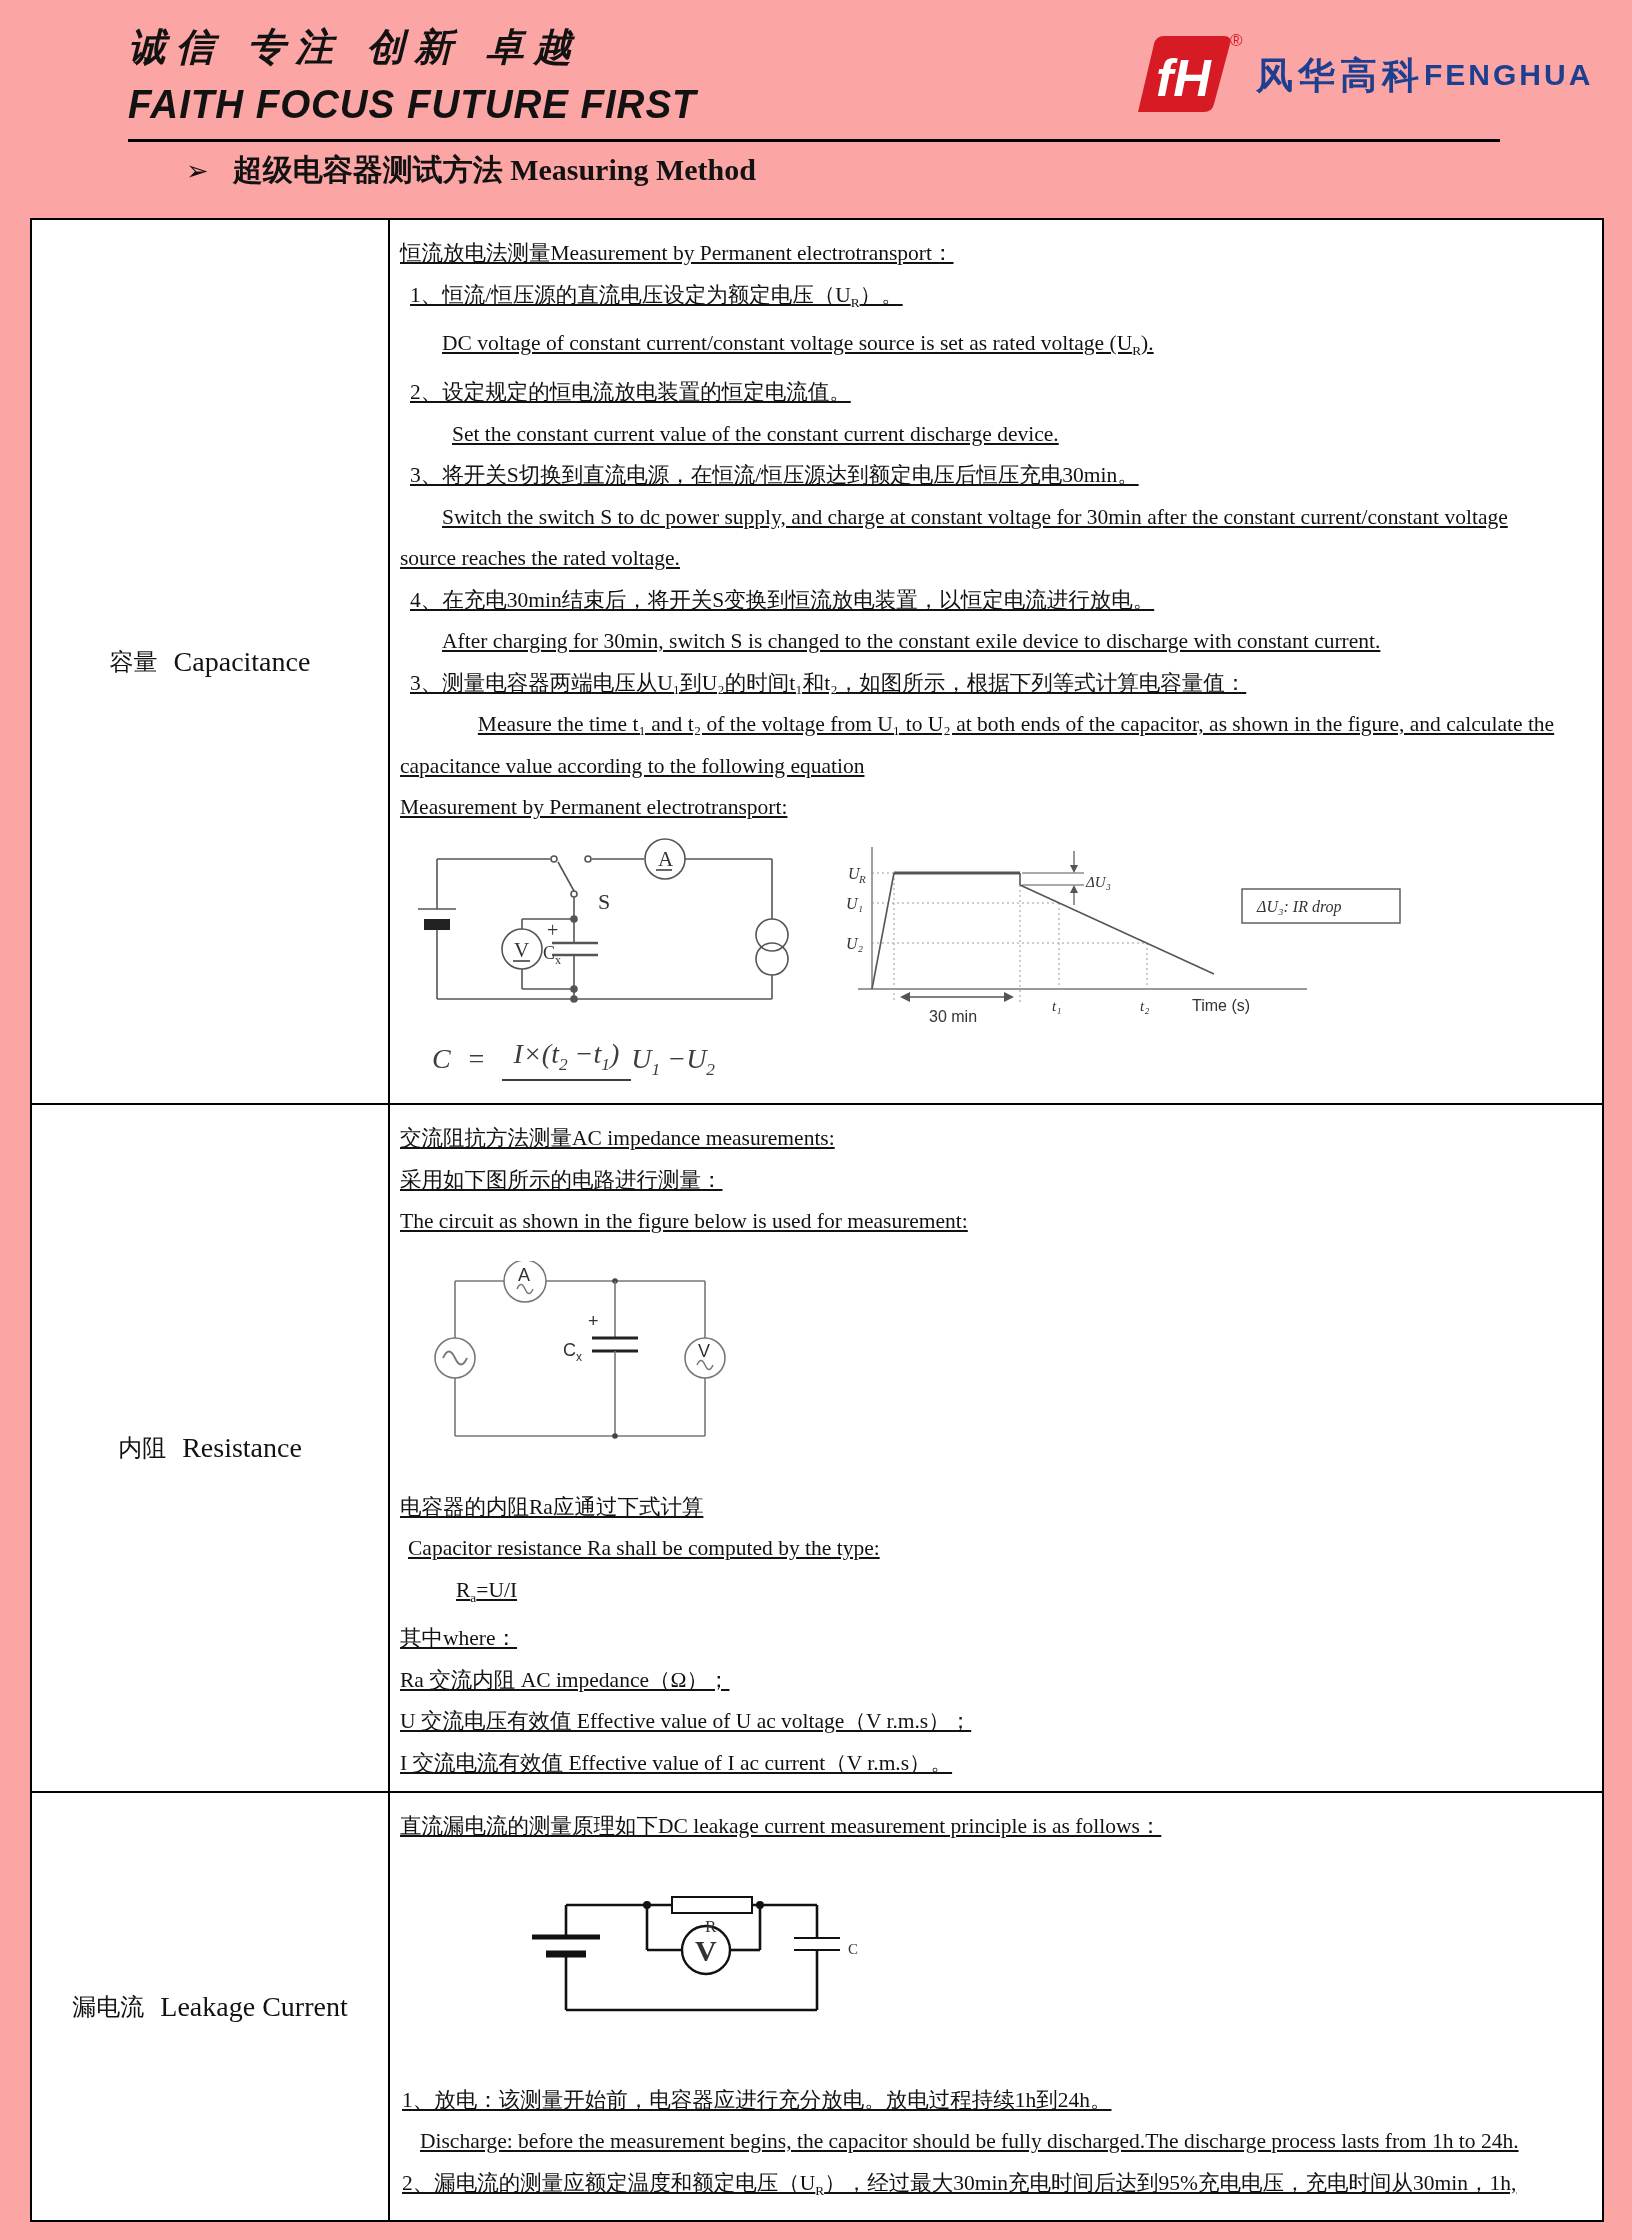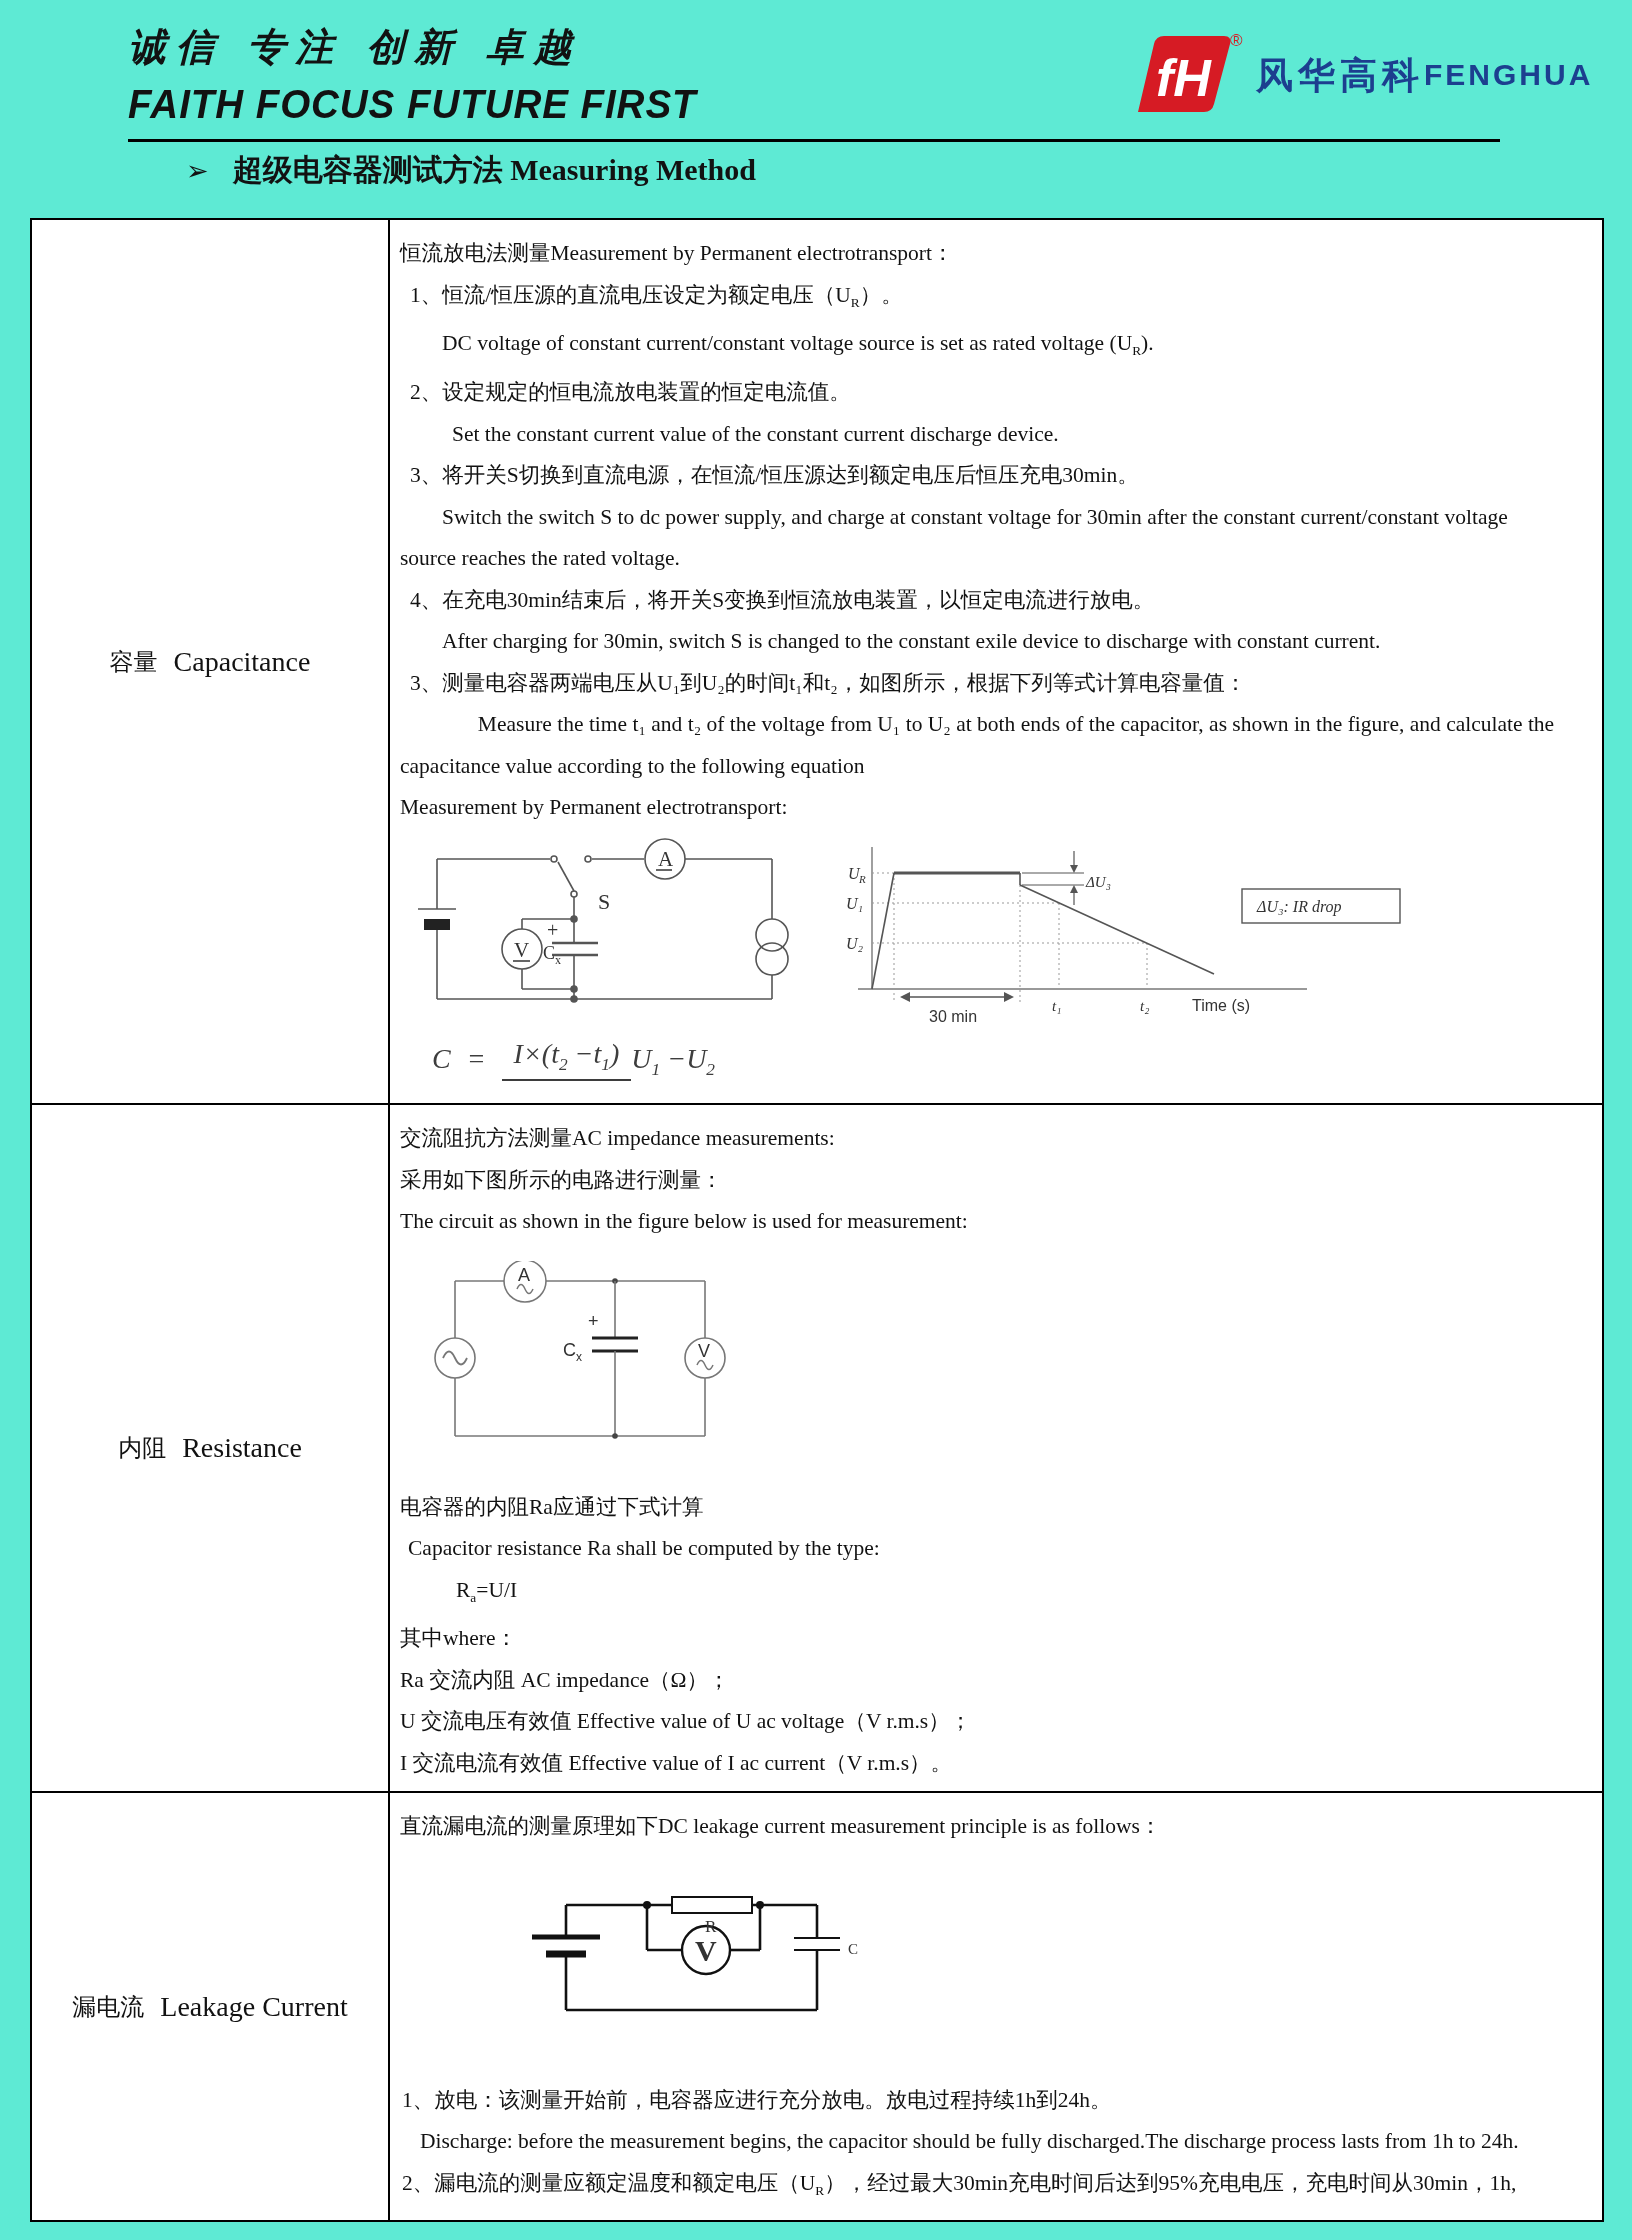--- a/index.html
+++ b/index.html
@@ -1,16 +1,16 @@
 <!DOCTYPE html>
 <html><head>
 <meta charset="utf-8">
 <style>
   html,body { margin:0; padding:0; background:#888; }
-  .page { position:relative; width:1632px; height:2240px; background:#5eead4; margin:0 auto;
+  .page { position:relative; width:1632px; height:2240px; background:#fca5a5; margin:0 auto;
           font-family:"Liberation Serif","DejaVu Serif",serif; color:#121212; overflow:hidden; }
 
   
   .header { position:absolute; top:22px; left:128px; }
   .slogan-cn { font-size:38px; font-weight:700; font-style:italic; letter-spacing:10px;
                font-family:"DejaVu Serif",serif; }
   .slogan-en { margin-top:8px; font-size:41px; font-weight:700; font-style:italic;
                font-family:"Liberation Sans","DejaVu Sans",sans-serif;
                transform:scaleX(.94); transform-origin:left; letter-spacing:1px; }
   .logo { position:absolute; top:30px; left:1126px; display:flex; align-items:center; gap:12px; }
@@ -26,21 +26,21 @@
   .page-title { font-size:30px; font-weight:700; }
 
   
   .mtable { position:absolute; top:218px; left:30px; width:1570px; border:2.5px solid #000; background:#fff; }
   .mrow { display:grid; grid-template-columns:358px 1fr; }
   .mrow + .mrow { border-top:2px solid #000; }
   .h1 { height:883px; } .h2 { height:686px; } .h3 { height:427px; }
   .label-cell { border-right:2px solid #000; display:flex; flex-direction:row;
                 align-items:center; justify-content:center; gap:16px; }
   .label-cn { font-size:24px; } .label-en { font-size:28px; }
-  .content-cell { padding:13px 12px 0 10px; overflow:hidden; }
+  .content-cell { padding:13px 12px 0 10px; overflow:hidden;text-decoration:underline; }
   .t-line { font-size:21.5px; line-height:41.5px; white-space:nowrap; }
   sub { font-size:.62em; }
 
   
   .fig { display:block; }
   .fig1 { margin:2px 0 0 2px; }
   .fig2 { margin:18px 0 0 30px; }
   .fig3 { margin:42px 0 0 112px; }
   .svgtxt  { font-family:"Liberation Sans","DejaVu Sans",sans-serif; fill:#333; }
   .svgser  { font-family:"Liberation Serif","DejaVu Serif",serif; fill:#333; }

